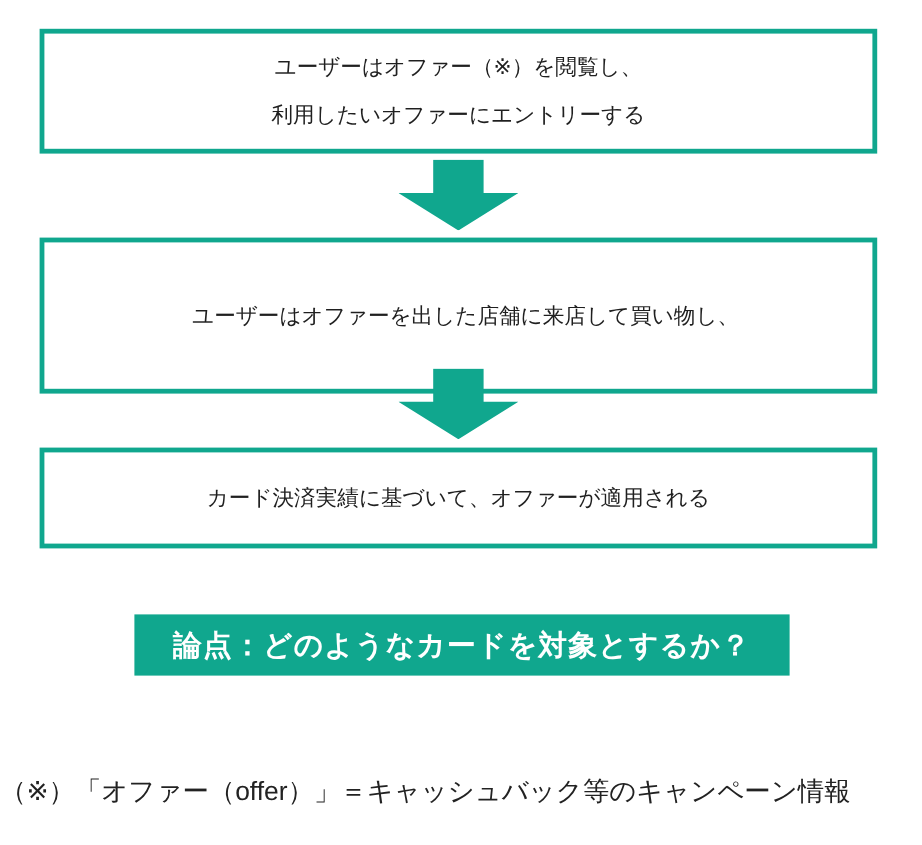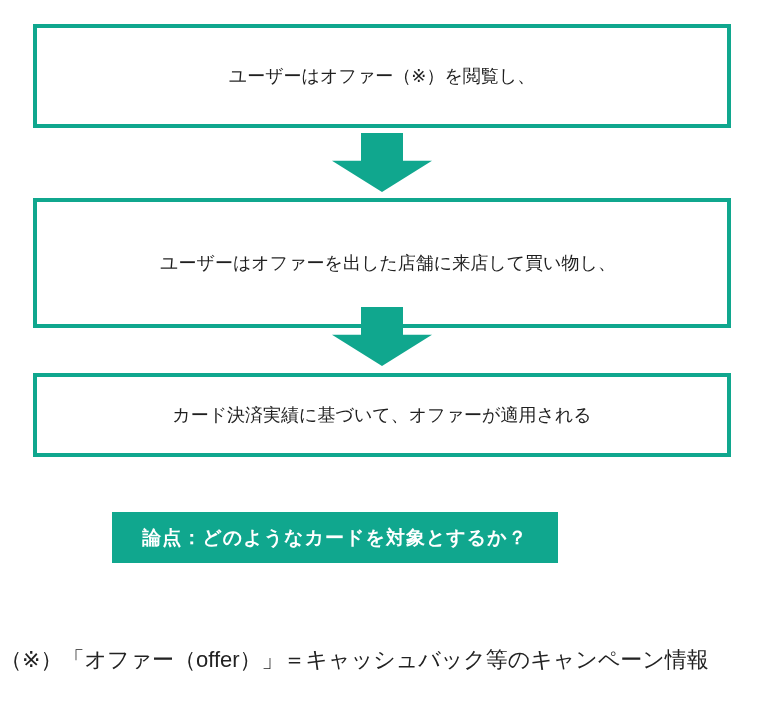--- a/index.html
+++ b/index.html
@@ -43,25 +43,25 @@
     height:59px;
     background:var(--accent);
     clip-path:polygon(29% 0%, 71% 0%, 71% 47%, 100% 47%, 50% 100%, 0% 47%, 29% 47%);
   }
   #arrow1{top:133px;}
   #arrow2{top:307px;}
   .banner{
     position:absolute;
     top:512px;
     left:112px;
-    width:446px;
+    width:546px;
     height:51px;
     background:var(--accent);
     color:#ffffff;
-    font-size:19px;
+    font-size:24px;
     font-weight:bold;
     display:flex;
     align-items:center;
     justify-content:center;
     white-space:nowrap;
     letter-spacing:1px;
   }
   .footnote{
     position:absolute;
     top:645px;
@@ -74,20 +74,21 @@
     white-space:nowrap;
   }
 </style>
 </head>
 <body>
 
 <div class="stage">
 
   <div class="flow-box" id="box1">
     <span class="line">ユーザーはオファー（※）を閲覧し、</span>
+    <span class="line">利用したいオファーにエントリーする</span>
   </div>
 
   <div class="down-arrow" id="arrow1"></div>
 
   <div class="flow-box" id="box2">
     <span class="line">ユーザーはオファーを出した店舗に来店して買い物し、</span>
   </div>
 
   <div class="down-arrow" id="arrow2"></div>
 

